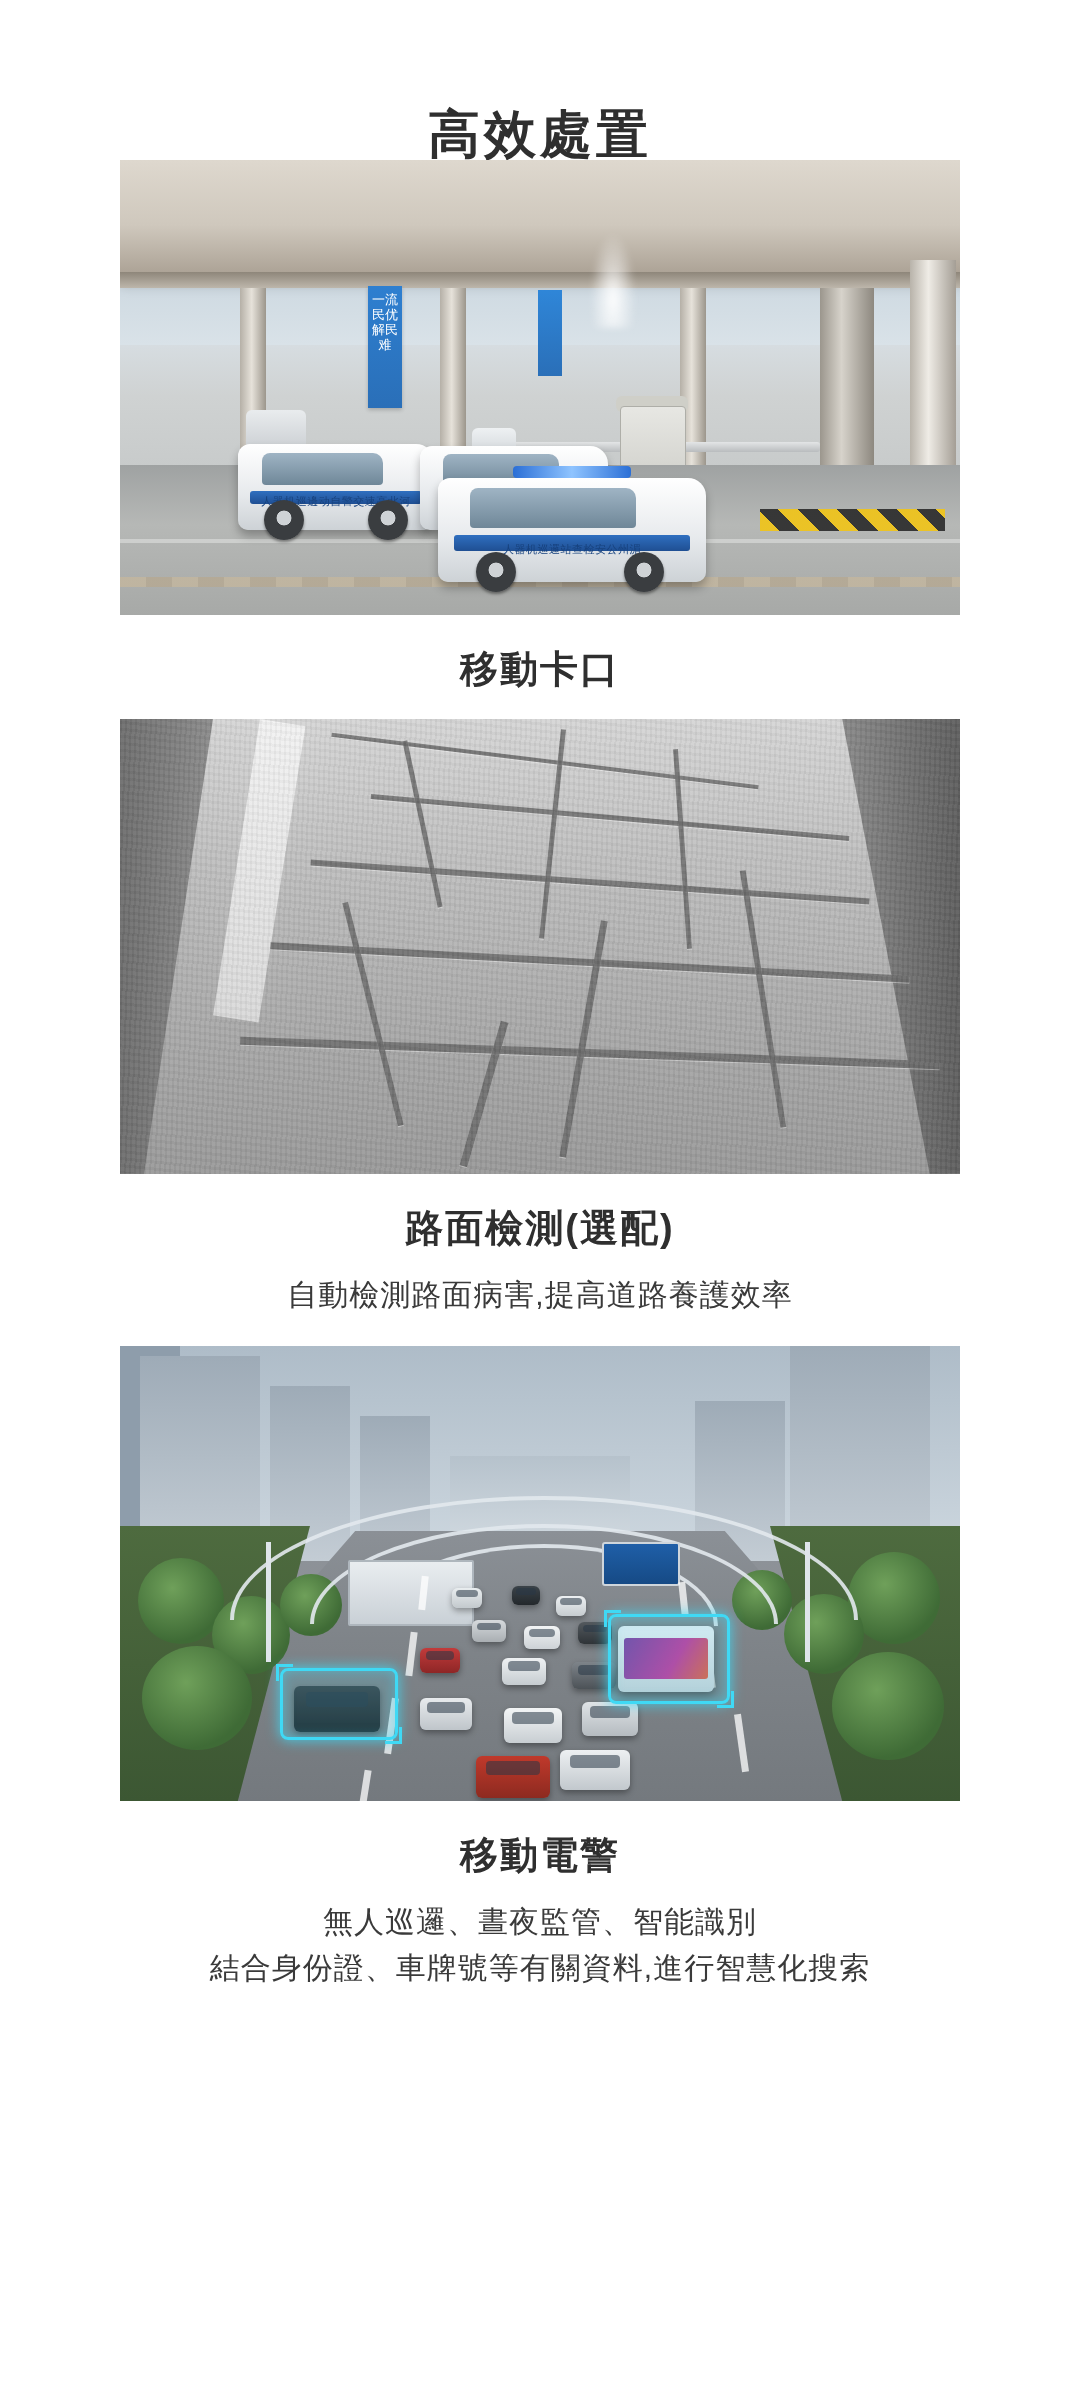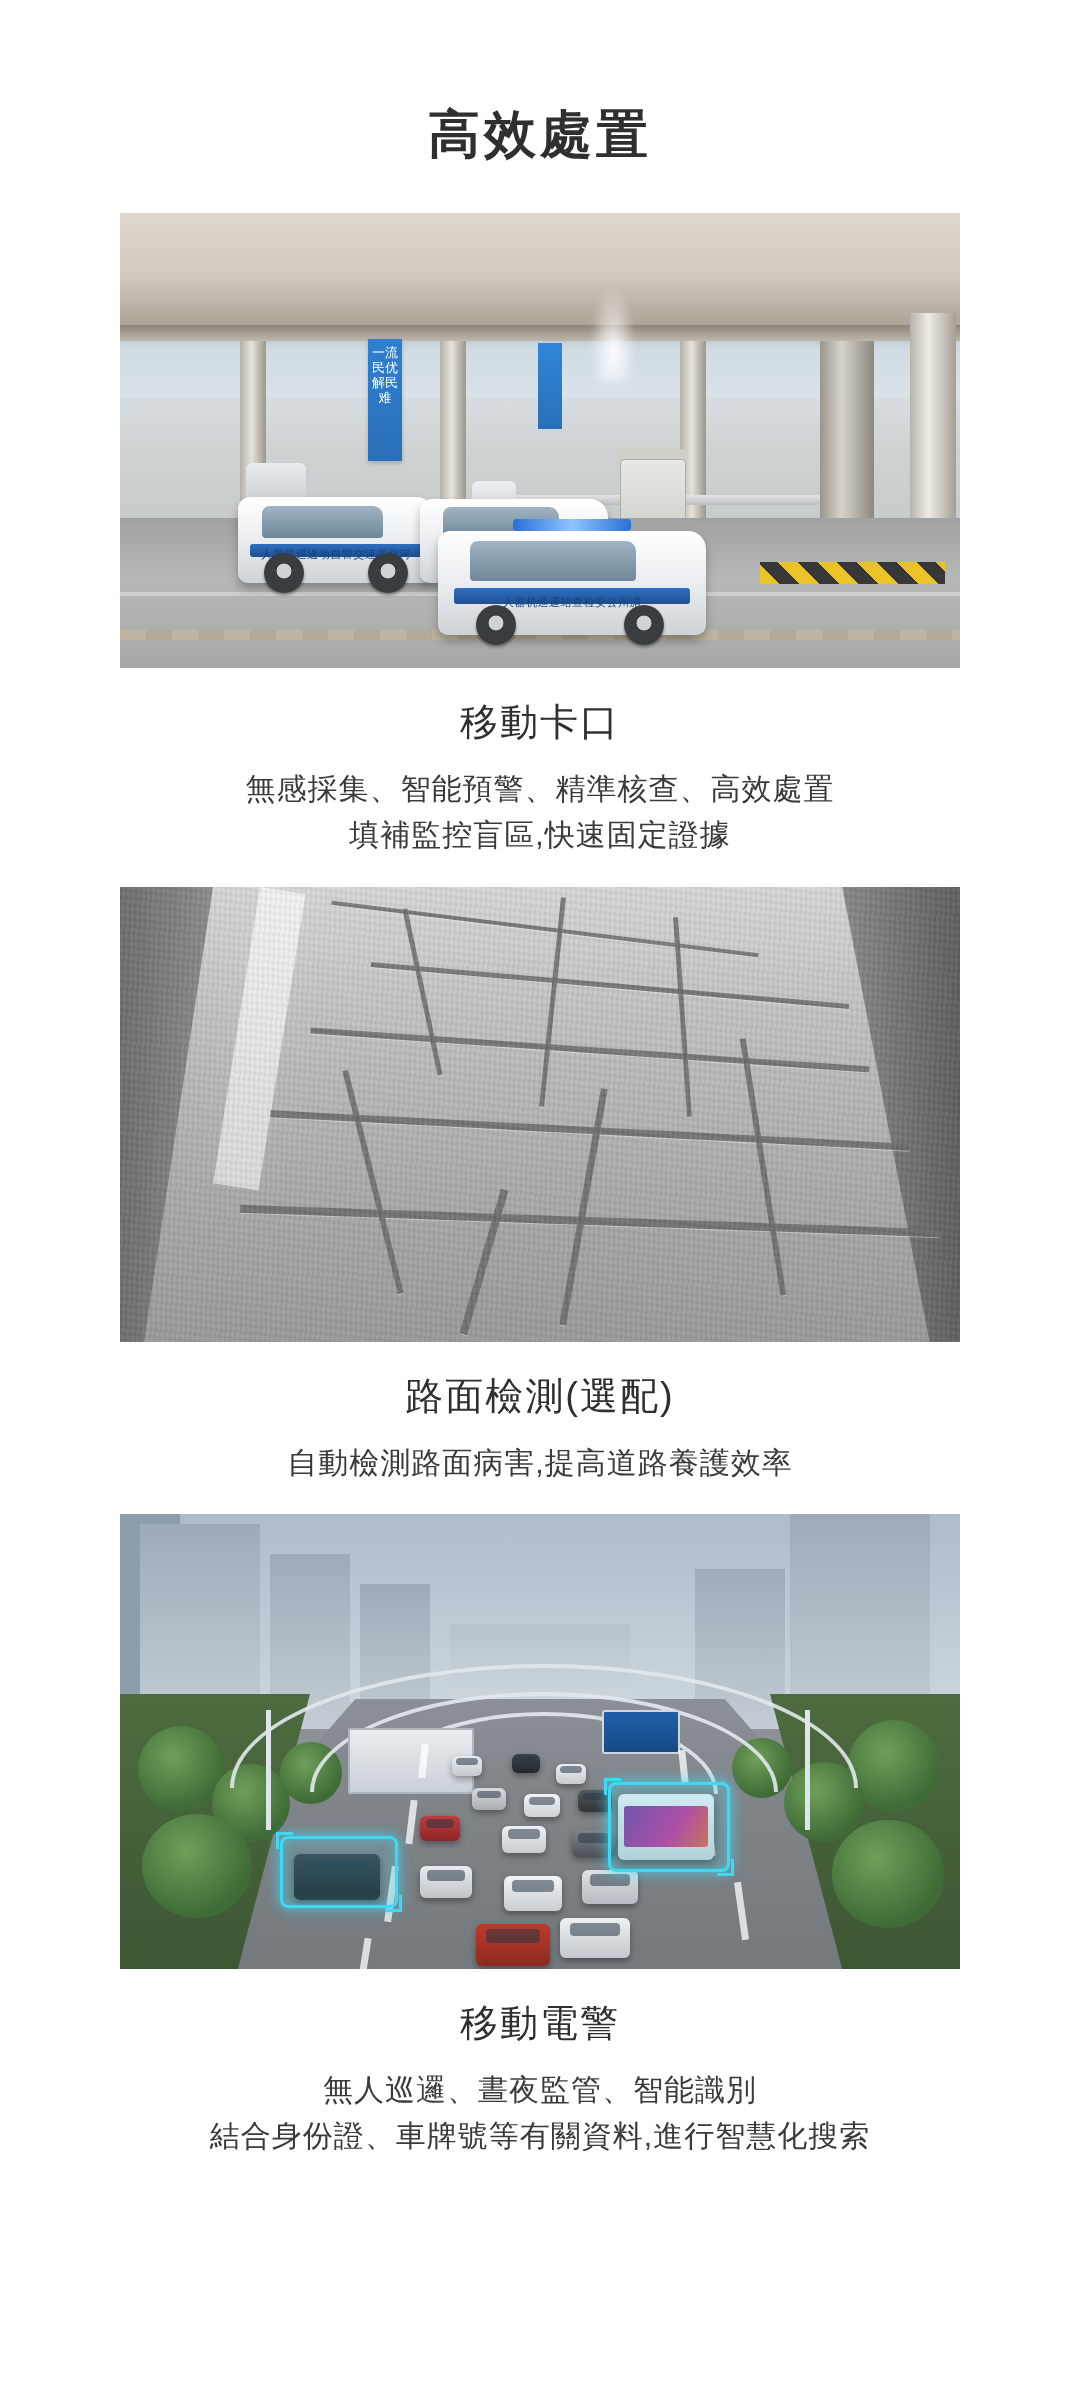--- a/index.html
+++ b/index.html
@@ -32,37 +32,37 @@
     color: #2f2f2f;
     text-align: center;
     line-height: 1;
   }
   .section {
     width: 1080px;
     display: flex;
     flex-direction: column;
     align-items: center;
   }
-  .section-1 { margin-top: 53px; }
+  .section-1 { }
   .section-2 { margin-top: 28px; }
   .section-3 { margin-top: 28px; }
 
   .photo {
     width: 840px;
     height: 455px;
     overflow: hidden;
     position: relative;
     background: #cfd4d8;
   }
   .photo.tall { height: 455px; }
 
   .caption {
     margin-top: 34px;
     font-size: 38px;
-    font-weight: 400;
+    font-weight: 700;
     color: #2f2f2f;
     letter-spacing: 2px;
     text-align: right;
     line-height: 1.1;
   }
   .desc {
     margin-top: 22px;
     font-size: 30px;
     line-height: 1.55;
     color: #3a3a3a;
@@ -352,24 +352,20 @@
           <div class="lightbar"></div>
           <div class="glass"></div>
           <div class="stripe"></div>
           <div class="txt">人器机巡邏站查检安公州湄</div>
           <div class="wheel w1"></div>
           <div class="wheel w2"></div>
         </div>
       </div>
     </div>
     <div class="caption">移動卡口</div>
-    <div class="desc">
-      <span class="line">無感採集、智能預警、精準核查、高效處置</span>
-      <span class="line">填補監控盲區,快速固定證據</span>
-    </div>
   </section>
 
   <section class="section section-3">
     <div class="photo tall">
       <div class="crack">
         <div class="edge-left"></div>
         <div class="edge-right"></div>
         <div class="marking"></div>
 
         <div class="fissure" style="left:210px;top:40px;width:430px;height:4px;transform:rotate(7deg);"></div>

